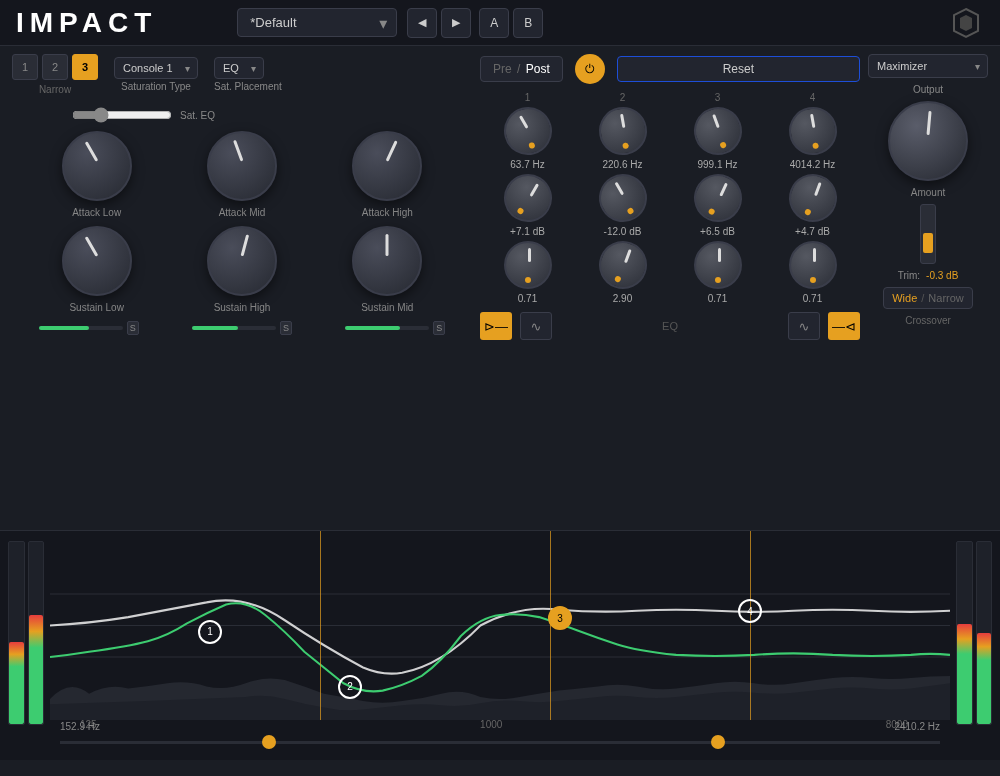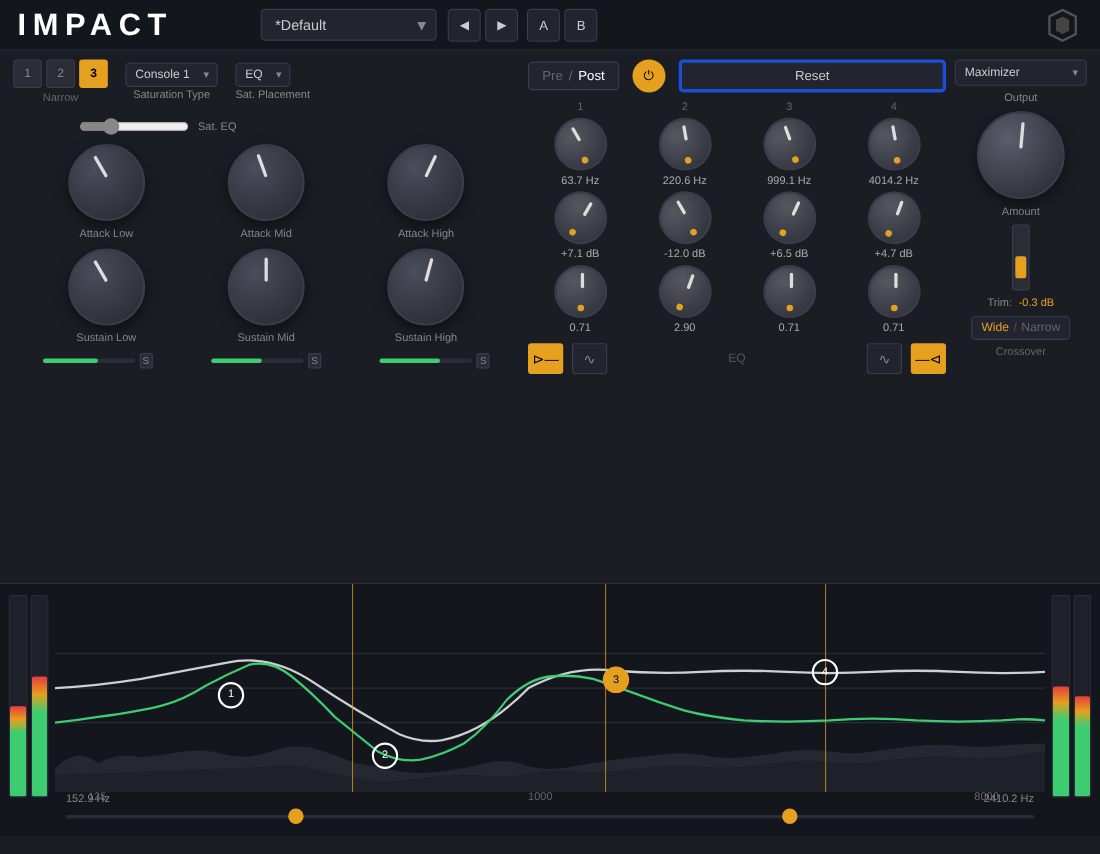--- a/index.html
+++ b/index.html
@@ -311,21 +311,21 @@
       border-radius: 50%;
       background: #e6a020;
       border: none;
       cursor: pointer;
       display: flex; align-items: center; justify-content: center;
       font-size: 12px;
       color: #000;
     }
     .reset-btn {
       background: #22252f;
-      border: 3px solid #1d4ed8;
+      border: 1px solid #1d4ed8;
       color: #ccc;
       padding: 5px 16px;
       border-radius: 4px;
       font-size: 12px;
       cursor: pointer;
       flex: 1;
       text-align: center;
     }
 
     
@@ -750,26 +750,26 @@
         <div class="knob-label">Attack High</div>
       </div>
     </div>
 
     <div class="knobs-row">
       <div class="knob-group">
         <div class="knob pos-left"></div>
         <div class="knob-label">Sustain Low</div>
       </div>
       <div class="knob-group">
+        <div class="knob pos-right"></div>
+        <div class="knob-label">Sustain High</div>
+      </div>
+      <div class="knob-group">
         <div class="knob pos-0"></div>
         <div class="knob-label">Sustain Mid</div>
-      </div>
-      <div class="knob-group">
-        <div class="knob pos-right"></div>
-        <div class="knob-label">Sustain High</div>
       </div>
     </div>
 
     <div class="knob-slider-row">
       <div class="slider-group">
         <div class="slider-bar">
           <div class="slider-fill" style="width: 60%"></div>
         </div>
         <span class="slider-s">S</span>
       </div>

